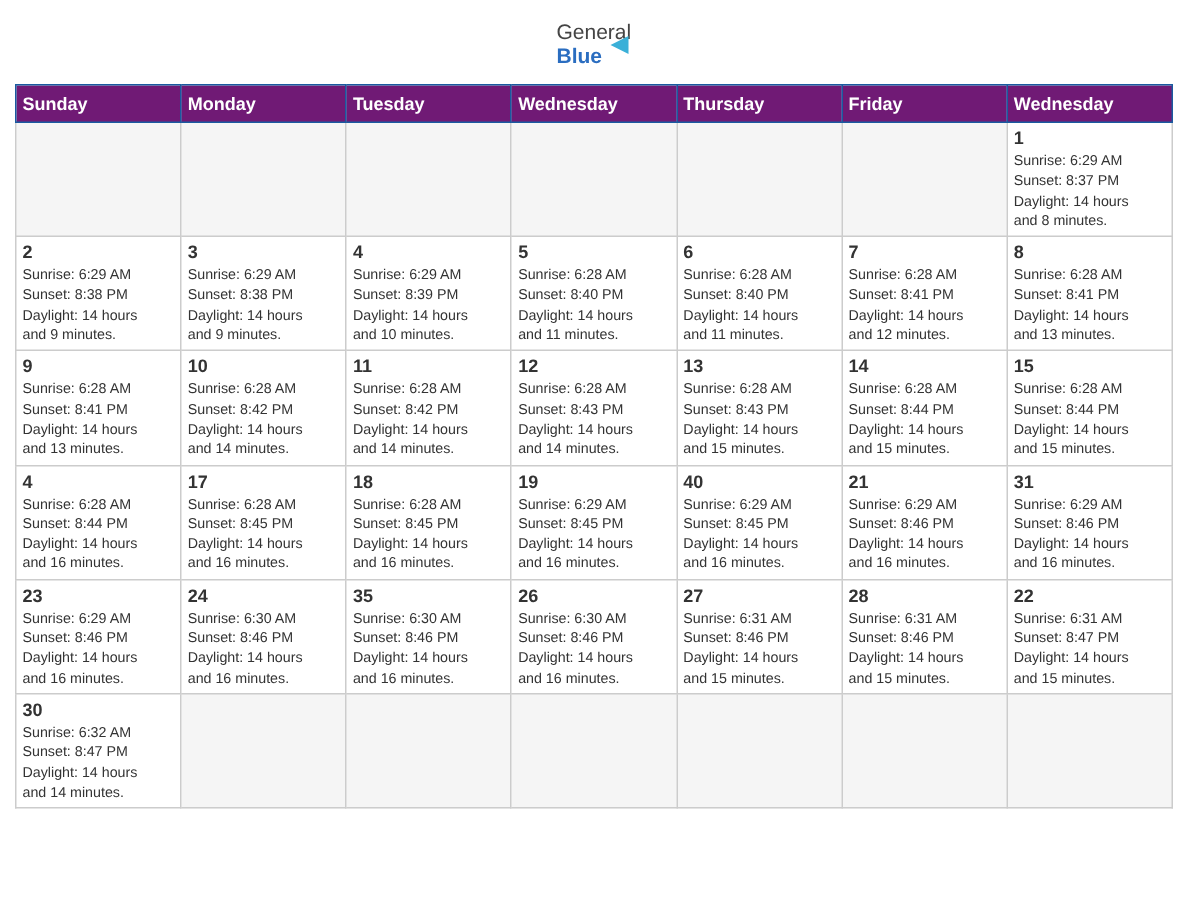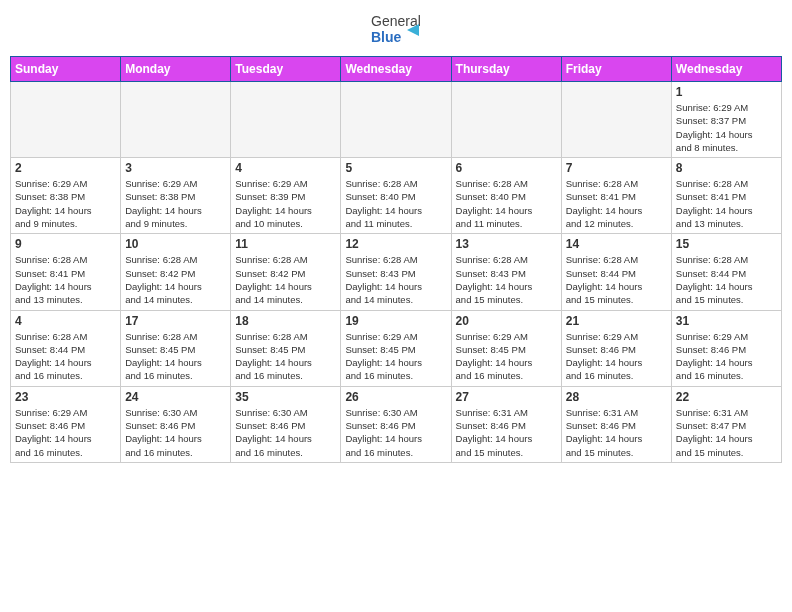--- a/index.html
+++ b/index.html
@@ -33,21 +33,21 @@
     .location {
       font-size: 13px;
       color: #555;
     }
     .calendar {
       width: 100%;
       border-collapse: collapse;
       border: 1px solid #ccc;
     }
     .calendar th {
-      background-color: #d946ef;
+      background-color: #701a75;
       color: #fff;
       font-size: 12px;
       font-weight: bold;
       padding: 5px 4px;
       text-align: left;
       border: 1px solid #1a5aa0;
     }
     .calendar td {
       border: 1px solid #ccc;
       vertical-align: top;
@@ -250,21 +250,21 @@
 and 16 minutes.</div>
         </td>
         <td>
           <span class="day-number">19</span>
           <div class="day-info" style="white-space: pre-line;">Sunrise: 6:29 AM
 Sunset: 8:45 PM
 Daylight: 14 hours
 and 16 minutes.</div>
         </td>
         <td>
-          <span class="day-number">20</span>
+          <span class="day-number">40</span>
           <div class="day-info" style="white-space: pre-line;">Sunrise: 6:29 AM
 Sunset: 8:45 PM
 Daylight: 14 hours
 and 16 minutes.</div>
         </td>
         <td>
           <span class="day-number">21</span>
           <div class="day-info" style="white-space: pre-line;">Sunrise: 6:29 AM
 Sunset: 8:46 PM
 Daylight: 14 hours
@@ -321,15 +321,30 @@
 Daylight: 14 hours
 and 15 minutes.</div>
         </td>
         <td>
           <span class="day-number">22</span>
           <div class="day-info" style="white-space: pre-line;">Sunrise: 6:31 AM
 Sunset: 8:47 PM
 Daylight: 14 hours
 and 15 minutes.</div>
         </td>
+      </tr>
+      <tr class="last-row">
+        <td>
+          <span class="day-number">30</span>
+          <div class="day-info" style="white-space: pre-line;">Sunrise: 6:32 AM
+Sunset: 8:47 PM
+Daylight: 14 hours
+and 14 minutes.</div>
+        </td>
+        <td class="empty"></td>
+        <td class="empty"></td>
+        <td class="empty"></td>
+        <td class="empty"></td>
+        <td class="empty"></td>
+        <td class="empty"></td>
       </tr>
     </tbody>
 </table>
 
 </body></html>

